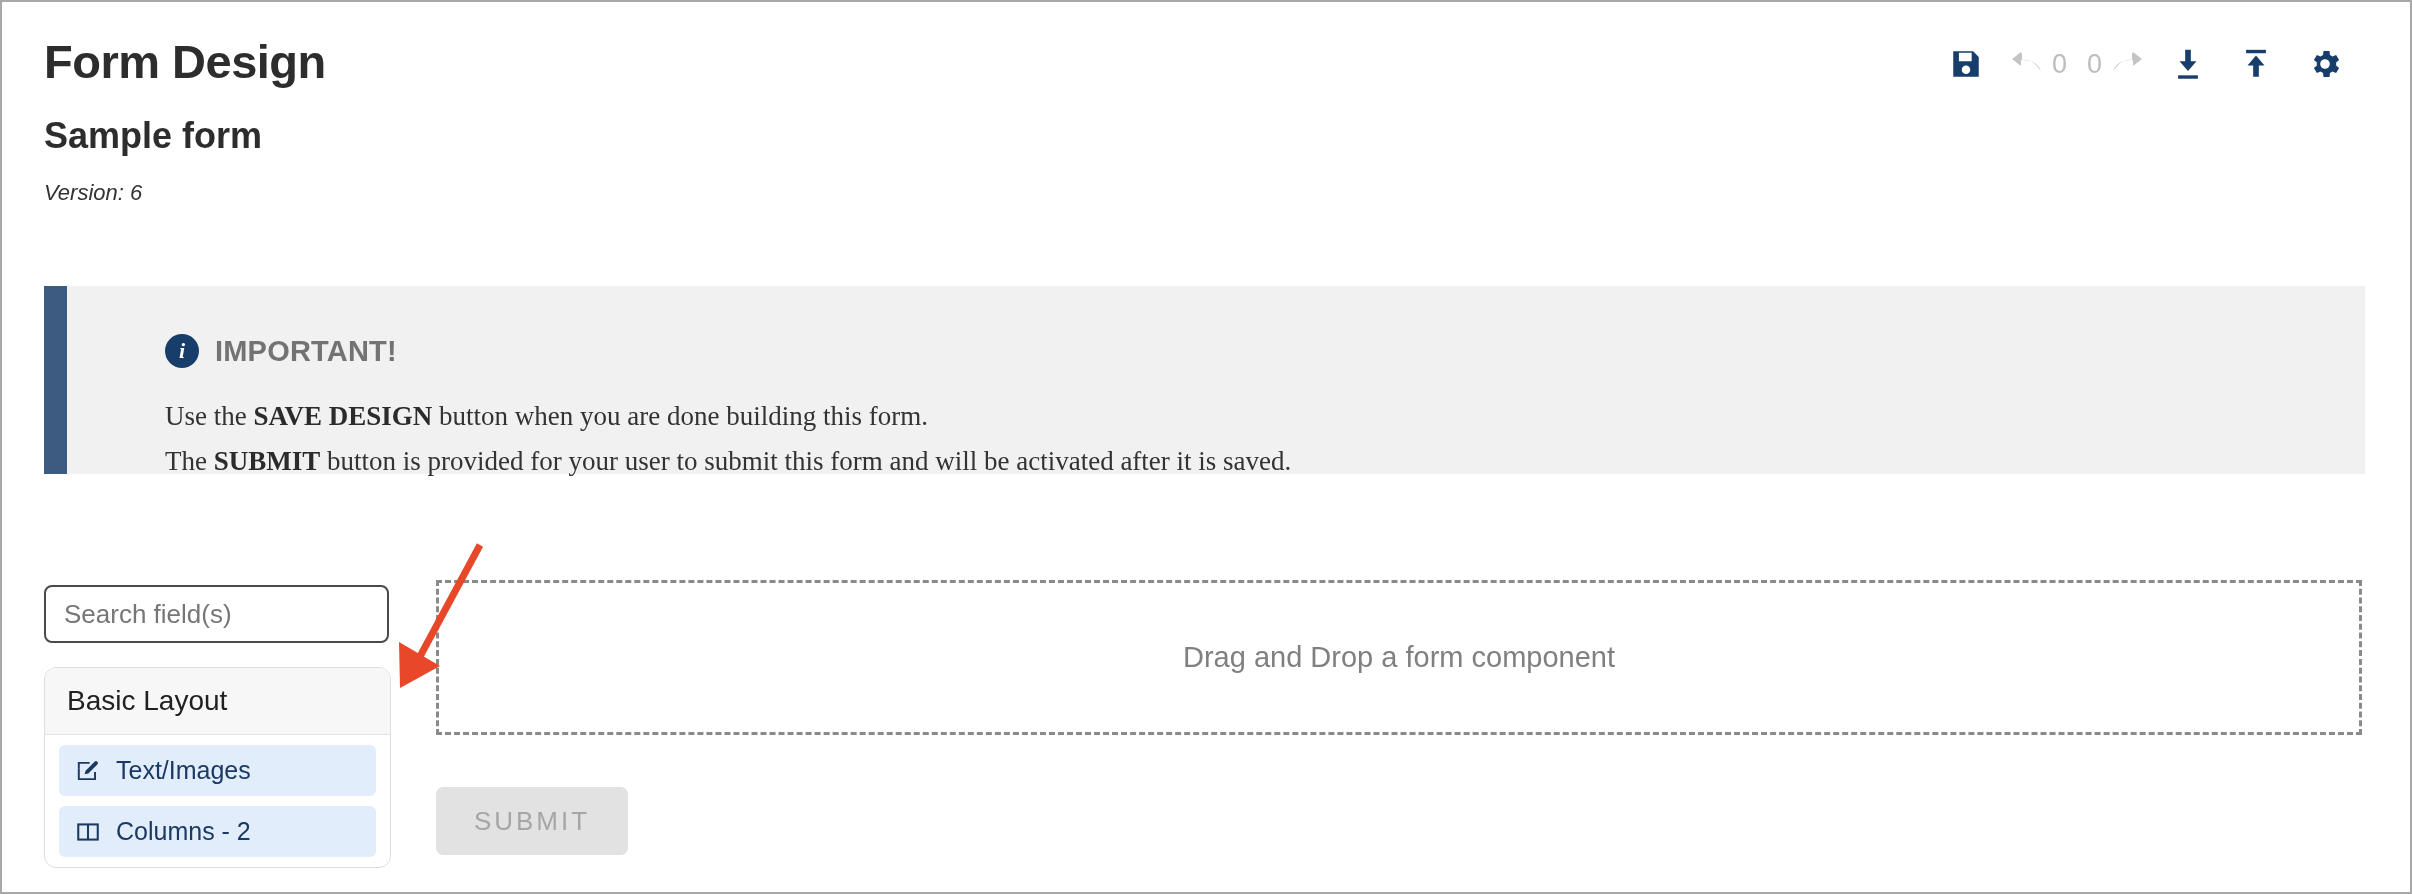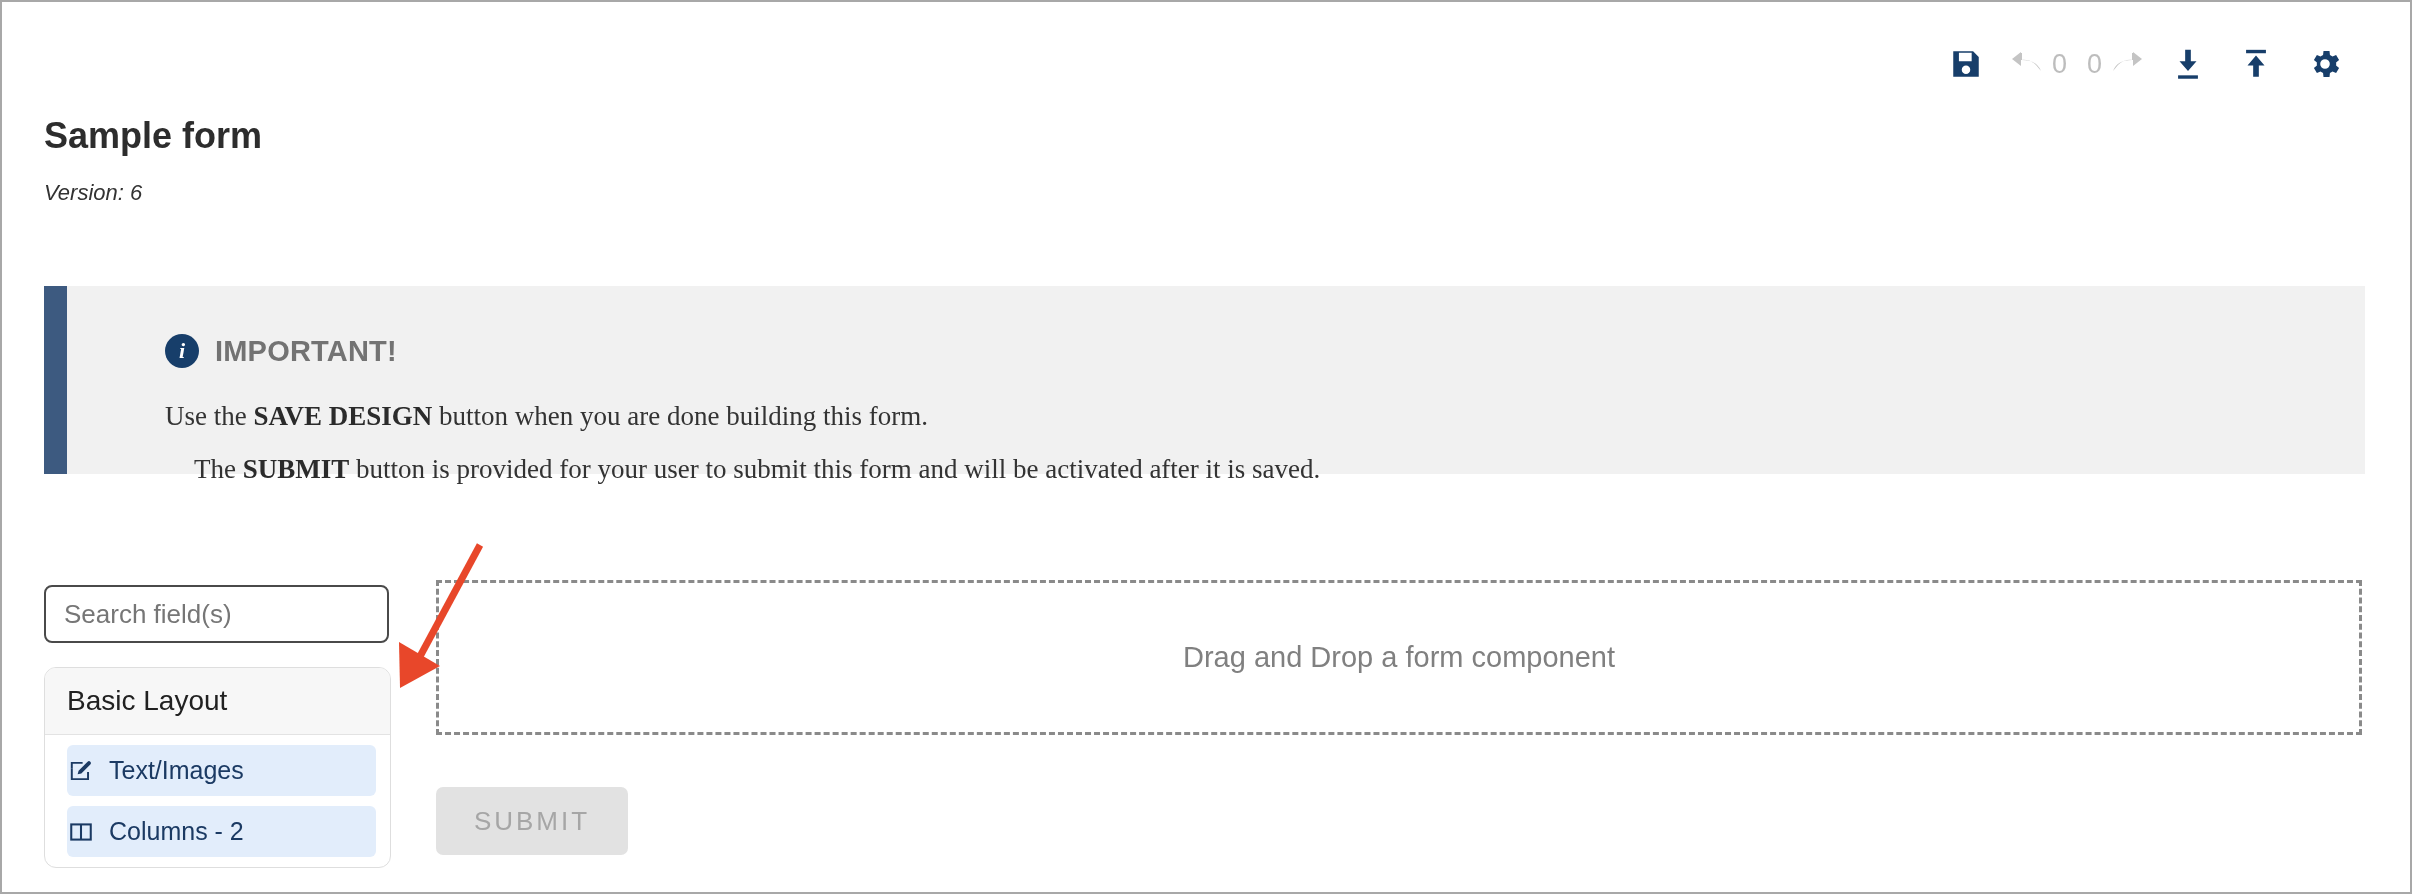--- a/index.html
+++ b/index.html
@@ -136,21 +136,21 @@
   }
   .alert-line {
     position: absolute;
     left: 98px;
     font-size: 27px;
     color: #333333;
     white-space: nowrap;
     font-family: Liberation Serif, serif;
   }
   .alert-line.l1 { top: 115px; }
-  .alert-line.l2 { top: 168px; margin-left: 29px; }
+  .alert-line.l2 { top: 160px; }
   .alert-line b { font-weight: bold; color: #2b2b2b; }
 
   
   .side {
     position: absolute;
     left: 42px;
     top: 583px;
     width: 278px;
   }
   .search-input {
@@ -185,24 +185,23 @@
   }
   .group-items {
     padding: 10px 14px 0 14px;
   }
   .group-item {
     display: flex;
     align-items: center;
     gap: 15px;
     background: #e2edfb;
     border-radius: 6px;
-    padding: 11px 1px;
+    padding: 11px 16px;
     margin-bottom: 10px;
     cursor: grab;
-    margin-left: 8px;
   }
   .group-item .gi-label {
     font-size: 25px;
     color: #1b3a63;
   }
   .group-item svg { display: block; }
 
   
   .dropzone {
     position: absolute;
@@ -244,20 +243,21 @@
     height: 894px;
     pointer-events: none;
   }
 </style>
 </head>
 <body>
 
 <div id="page">
 
   <div class="header">
+    <div class="page-title">Form Design</div>
     <div class="form-name">Sample form</div>
     <div class="version">Version: 6</div>
 
     <div class="toolbar">
       <div class="tb-btn">
         <span>
           <svg width="34" height="34" viewBox="0 0 24 24" fill="#173e6a">
             <path d="M3 3h14l4 4v14H3V3zm4 1v6h9V4H7zm5 9a3 3 0 100 6 3 3 0 000-6z"></path>
           </svg>
         </span>

